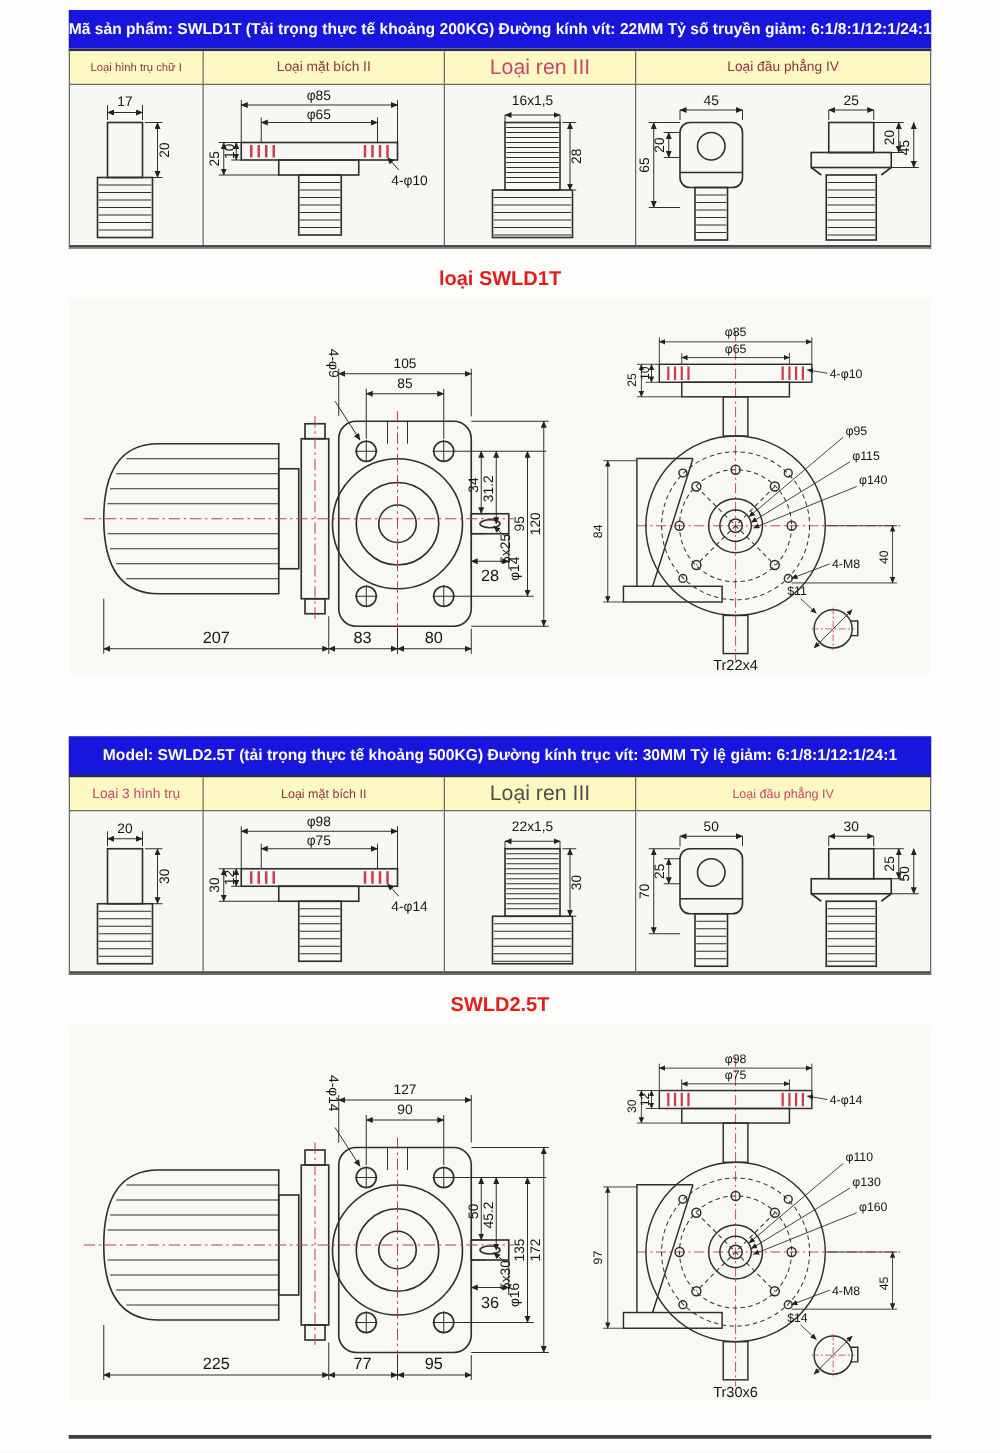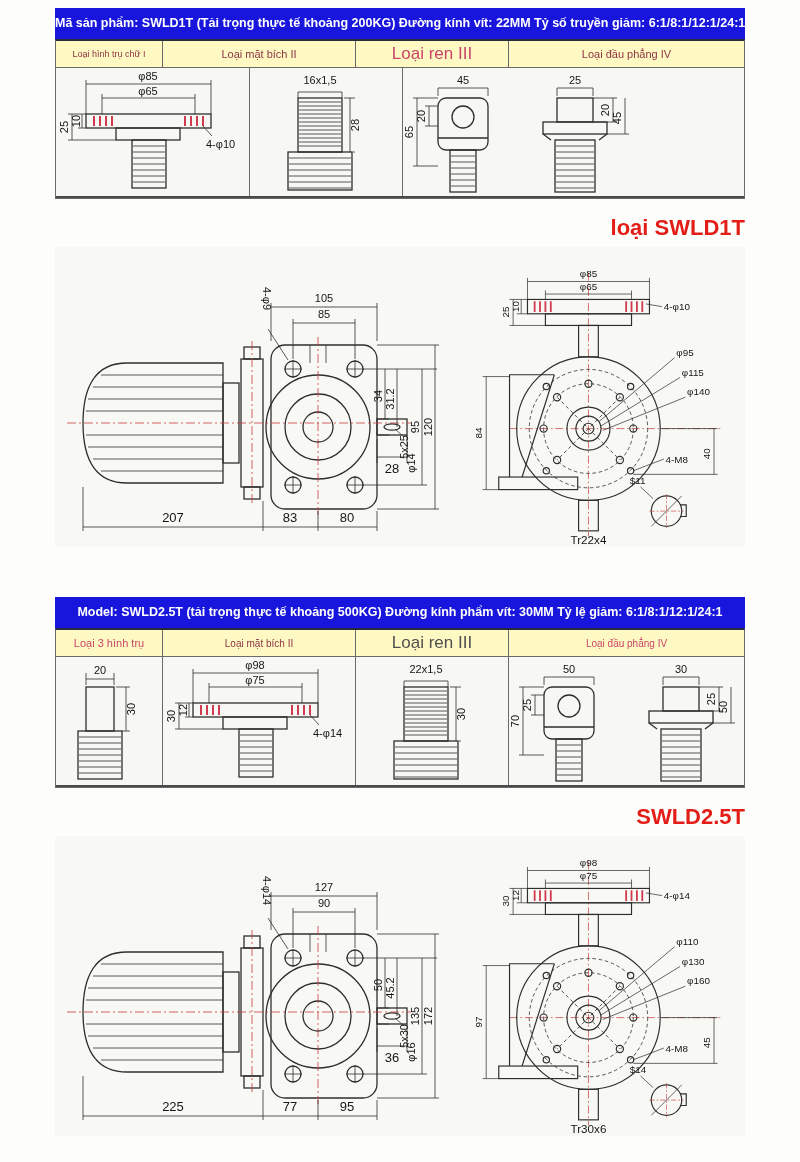--- a/index.html
+++ b/index.html
@@ -22,21 +22,21 @@
   .s1 .th.c2{color:var(--header-maroon)}
   .s1 .th.c3{font-size:17px;color:var(--header-red)}
   .s1 .th.c4{color:var(--header-maroon)}
   .s2 .th.c1{color:var(--header-red)}
   .s2 .th.c2{color:var(--header-maroon);font-size:10px}
   .s2 .th.c3{font-size:17px;color:var(--header-gray)}
   .s2 .th.c4{color:var(--header-red);font-size:10px}
   .tbody{display:flex;height:130px;border-bottom:2px solid #4a4a4a}
   .cell{height:100%}
   .cell+ .cell{border-left:1px solid #6a6a6a}
-  .title{text-align:right;color:var(--title-red);font-weight:bold;font-size:22px;margin:16px 0 6px}
+  .title{text-align:center;color:var(--title-red);font-weight:bold;font-size:16px;margin:16px 0 6px}
   .drawings{display:flex;background:#f8f8f5;padding-top:4px}
   .bottom-rule{border-top:3px solid #3c3c3c;margin-top:28px;width:690px}
   .sec2{margin-top:50px}
   svg{display:block}
   svg .o{fill:none;stroke:var(--line);stroke-width:1.3}
   svg .d{fill:none;stroke:var(--line);stroke-width:0.8}
   svg .dc{fill:none;stroke:var(--line);stroke-width:0.9;stroke-dasharray:4 3}
   svg .cl{fill:none;stroke:var(--centerline-red);stroke-width:0.8;stroke-dasharray:9 3 2 3}
   svg .clt{fill:none;stroke:var(--centerline-red);stroke-width:0.7;stroke-dasharray:6 2 2 2}
   svg .hz{stroke:var(--hatch-red);stroke-width:2}
@@ -53,20 +53,40 @@
     <div class="banner">Mã sản phẩm: SWLD1T (Tải trọng thực tế khoảng 200KG) Đường kính vít: 22MM Tỷ số truyền giảm: 6:1/8:1/12:1/24:1</div>
     <div class="ptable">
       <div class="thead">
         <div class="th c1">Loại hình trụ chữ I</div>
         <div class="th c2">Loại mặt bích II</div>
         <div class="th c3">Loại ren III</div>
         <div class="th c4">Loại đầu phẳng IV</div>
       </div>
       <div class="tbody">
 
+        <div class="cell c1">
+          <svg width="106" height="130" viewBox="0 0 106 130">
+            <defs>
+              <marker id="arr" markerWidth="8" markerHeight="8" refX="6.5" refY="3" orient="auto-start-reverse">
+                <path d="M0 0 L7 3 L0 6 Z" fill="#222"></path>
+              </marker>
+            </defs>
+            <g>
+              <path class="d" d="M30 28 V16 M58 28 V16"></path>
+              <line class="d" x1="30" y1="22" x2="58" y2="22" marker-start="url(#arr)" marker-end="url(#arr)"></line>
+              <rect class="o" x="30" y="30" width="28" height="44"></rect>
+              <path class="d" d="M60 30 H74 M66 74 H74"></path>
+              <line class="d" x1="70" y1="30" x2="70" y2="74" marker-start="url(#arr)" marker-end="url(#arr)"></line>
+              <rect class="o" x="22" y="74" width="44" height="48"></rect>
+              <path class="d" d="M23 80 H65 M23 86 H65 M23 92 H65 M23 98 H65 M23 104 H65 M23 110 H65 M23 116 H65"></path>
+            </g>
+            <text x="44" y="17" text-anchor="middle">17</text>
+            <text transform="translate(79,52) rotate(-90)" text-anchor="middle">20</text>
+          </svg>
+        </div>
 
         <div class="cell c2">
           <svg width="193" height="130" viewBox="0 0 193 130">
             <g>
               <path class="d" d="M30 46 V12 M155 46 V12 M46 46 V26 M139 46 V26"></path>
               <line class="d" x1="30" y1="16" x2="155" y2="16" marker-start="url(#arr)" marker-end="url(#arr)"></line>
               <line class="d" x1="46" y1="30" x2="139" y2="30" marker-start="url(#arr)" marker-end="url(#arr)"></line>
               <rect class="o" x="30" y="46" width="125" height="14"></rect>
               <path class="hz" d="M38 48 V58 M44 48 V58 M50 48 V58 M56 48 V58 M129 48 V58 M135 48 V58 M141 48 V58 M147 48 V58"></path>
               <rect class="o" x="60" y="60" width="64" height="12"></rect>
@@ -256,21 +276,21 @@
         <text x="258" y="161" text-anchor="start">φ140</text>
         <text transform="translate(284,226) rotate(-90)" text-anchor="middle">40</text>
         <text x="234" y="236" text-anchor="start">4-M8</text>
         <text x="194" y="260" text-anchor="start">$11</text>
         <text x="148" y="327" text-anchor="middle" class="big">Tr22x4</text>
       </svg>
     </div>
   </section>
 
   <section class="sec s2 sec2">
-    <div class="banner">Model: SWLD2.5T (tải trọng thực tế khoảng 500KG) Đường kính phẩm vít: 30MM Tỷ lệ giảm: 6:1/8:1/12:1/24:1</div>
+    <div class="banner">Model: SWLD2.5T (tải trọng thực tế khoảng 500KG) Đường kính trục vít: 30MM Tỷ lệ giảm: 6:1/8:1/12:1/24:1</div>
     <div class="ptable">
       <div class="thead">
         <div class="th c1">Loại 3 hình trụ</div>
         <div class="th c2">Loại mặt bích II</div>
         <div class="th c3">Loại ren III</div>
         <div class="th c4">Loại đầu phẳng IV</div>
       </div>
       <div class="tbody">
 
         <div class="cell c1">

